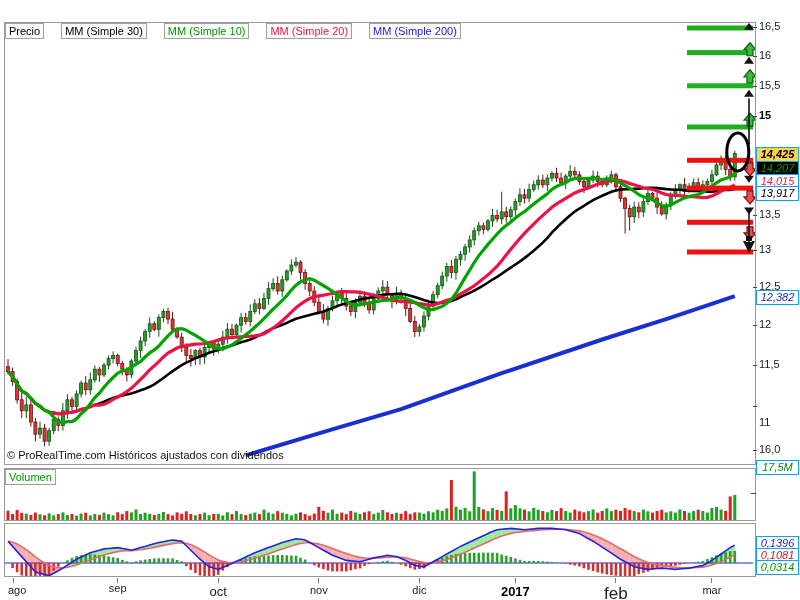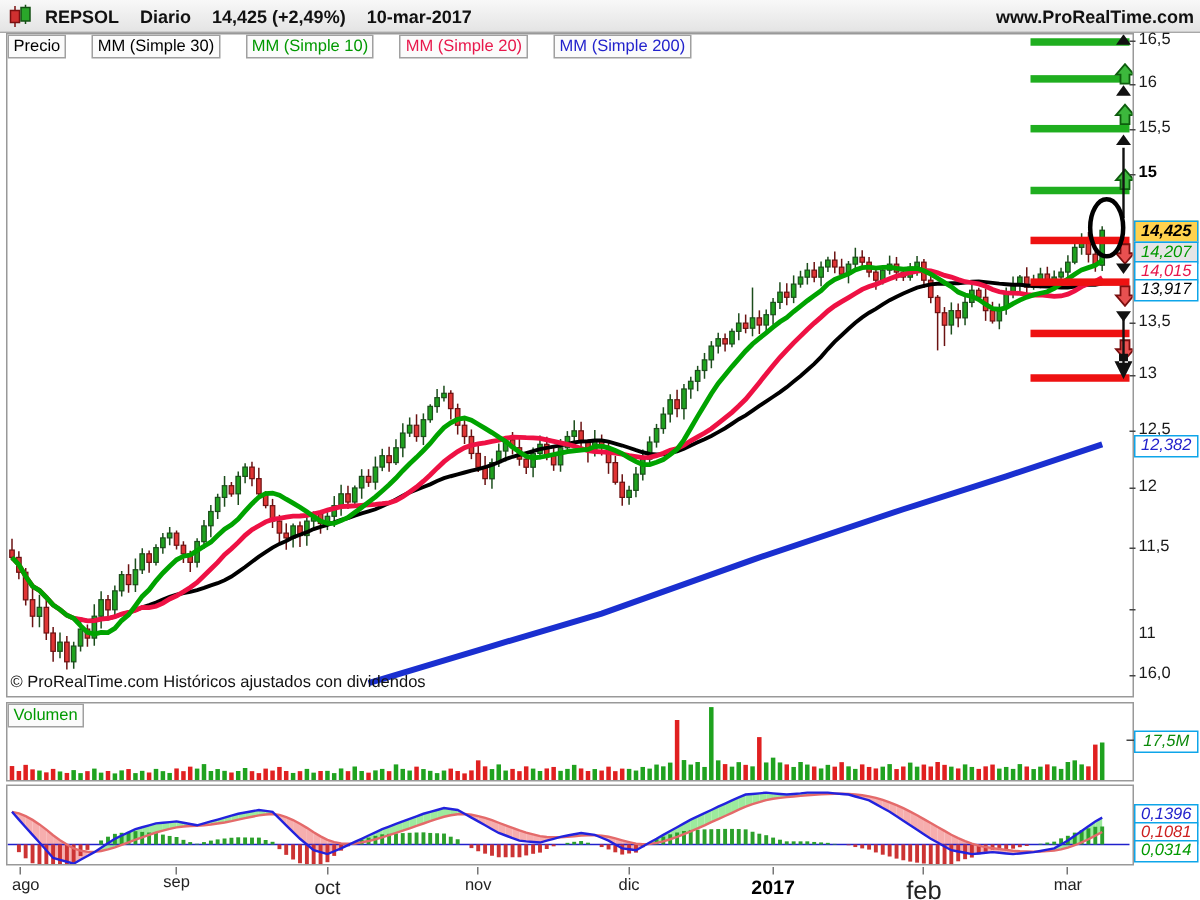--- a/index.html
+++ b/index.html
@@ -26,33 +26,20 @@
         text-align:center;border:1px solid #0ea5e9;background:#fff;white-space:nowrap;z-index:6;font-style:italic;}
   svg{display:block;}
   #taxis{position:absolute;left:0;top:578px;width:800px;height:22px;}
   .mlabel{position:absolute;top:584px;font-size:11px;color:#222;}
 </style>
 </head>
 <body>
 
 <div id="screen">
 
-  <div id="titlebar">
-    <svg width="18" height="16" style="margin-left:5px">
-      <line x1="5" y1="1" x2="5" y2="15" stroke="#7a1010"></line>
-      <rect x="2" y="4" width="6" height="8" fill="#d03030" stroke="#7a1010"></rect>
-      <line x1="12" y1="0" x2="12" y2="13" stroke="#145014"></line>
-      <rect x="9" y="2" width="6" height="9" fill="#2aa62a" stroke="#145014"></rect>
-    </svg>
-    <span class="sp" style="margin-left:7px">REPSOL</span>
-    <span class="sp">Diario</span>
-    <span class="sp">14,425 (+2,49%)</span>
-    <span class="sp">10-mar-2017</span>
-    <span class="site">www.ProRealTime.com</span>
-  </div>
 
   <div class="panel" id="pricePanel">
     <svg id="priceSvg" width="750" height="441" viewBox="5 23 750 441">
         <line x1="8" y1="359.1" x2="8" y2="373.6" stroke="#6b1212" stroke-width="1"></line>
         <rect x="6.5" y="366.7" width="3" height="4.9" fill="#e03535" stroke="#6b1212" stroke-width="0.8"></rect>
         <line x1="12.571" y1="367.5" x2="12.571" y2="386.1" stroke="#6b1212" stroke-width="1"></line>
         <rect x="11.1" y="371.6" width="3" height="9.9" fill="#e03535" stroke="#6b1212" stroke-width="0.8"></rect>
         <line x1="17.142" y1="378.7" x2="17.142" y2="403.7" stroke="#6b1212" stroke-width="1"></line>
         <rect x="15.6" y="381.5" width="3" height="18.4" fill="#e03535" stroke="#6b1212" stroke-width="0.8"></rect>
         <line x1="21.713" y1="391.6" x2="21.713" y2="418.2" stroke="#6b1212" stroke-width="1"></line>
@@ -423,21 +410,21 @@
       <div class="plabel" style="top: 280px; font-weight: normal; color: rgb(26, 26, 26); position: absolute;">12,5</div>
       <div class="ptick" style="top: 325px; position: absolute;"></div>
       <div class="plabel" style="top: 318px; font-weight: normal; color: rgb(26, 26, 26); position: absolute;">12</div>
       <div class="ptick" style="top: 365px; position: absolute;"></div>
       <div class="plabel" style="top: 358px; font-weight: normal; color: rgb(26, 26, 26); position: absolute;">11,5</div>
       <div class="ptick" style="top: 406px; position: absolute;"></div>
       <div class="plabel" style="top: 416px; font-weight: normal; color: rgb(26, 26, 26); position: absolute;">11</div>
       <div class="ptick" style="top: 450px; position: absolute;"></div>
       <div class="plabel" style="top: 443px; font-weight: normal; color: rgb(26, 26, 26); position: absolute;">16,0</div>
       <div class="vbox" style="top: 147px; color: rgb(0, 0, 0); background: rgb(255, 210, 77); font-weight: bold; position: absolute;">14,425</div>
-      <div class="vbox" style="top: 161px; color: rgb(0, 153, 0); background: #e5e5e5; font-weight: normal; position: absolute;">14,207</div>
+      <div class="vbox" style="top: 161px; color: rgb(0, 153, 0); background: #000000; font-weight: normal; position: absolute;">14,207</div>
       <div class="vbox" style="top: 174px; color: rgb(232, 23, 75); background: rgb(255, 255, 255); font-weight: normal; position: absolute;">14,015</div>
       <div class="vbox" style="top: 186px; color: rgb(0, 0, 0); background: rgb(255, 255, 255); font-weight: normal; position: absolute;">13,917</div>
       <div class="vbox" style="top: 290px; color: rgb(34, 34, 204); background: rgb(255, 255, 255); font-weight: normal; position: absolute;">12,382</div>
     </div>
 
   <div class="panel" id="volPanel">
     <svg id="volSvg" width="750" height="51" viewBox="5 469 750 51">
         <rect x="6.5" y="510.7" width="3" height="9.3" fill="#e02020"></rect>
         <rect x="11.1" y="514.0" width="3" height="6.0" fill="#e02020"></rect>
         <rect x="15.6" y="509.9" width="3" height="10.1" fill="#e02020"></rect>
@@ -598,21 +585,21 @@
         <rect x="724.1" y="510.9" width="3" height="9.1" fill="#e02020"></rect>
         <rect x="728.7" y="496.4" width="3" height="23.6" fill="#e02020"></rect>
         <rect x="733.3" y="495.0" width="3" height="25.0" fill="#1fa21f"></rect>
       </svg>
   </div>
   <div class="chips" id="volChip">
       <span class="chip" style="color: rgb(0, 153, 0);">Volumen</span>
     </div>
   <div id="volAxis">
       <div style="left: 751px; top: 493px; width: 5px; height: 1px; background: rgb(68, 68, 68); position: absolute;"></div>
-      <div class="vbox" style="top: 487px; color: rgb(10, 138, 10); position: absolute;">17,5M</div>
+      <div class="vbox" style="top: 460px; color: rgb(10, 138, 10); position: absolute;">17,5M</div>
     </div>
 
   <div class="panel" id="macdPanel">
     <svg id="macdSvg" width="750" height="52" viewBox="5 524 750 52">
         <polygon points="8,541.2 12.571,546.4 12.571,542.3 8,541.2" fill="#f4a0a0" fill-opacity="0.85" stroke="none"></polygon>
         <polygon points="12.571,546.4 17.142,551.5 17.142,544.1 12.571,542.3" fill="#f4a0a0" fill-opacity="0.85" stroke="none"></polygon>
         <polygon points="17.142,551.5 21.713,556.6 21.713,546.6 17.142,544.1" fill="#f4a0a0" fill-opacity="0.85" stroke="none"></polygon>
         <polygon points="21.713,556.6 26.284,561.7 26.284,549.6 21.713,546.6" fill="#f4a0a0" fill-opacity="0.85" stroke="none"></polygon>
         <polygon points="26.284,561.7 30.854999999999997,566.8 30.854999999999997,553.1 26.284,549.6" fill="#f4a0a0" fill-opacity="0.85" stroke="none"></polygon>
         <polygon points="30.854999999999997,566.8 35.426,572.0 35.426,556.8 30.854999999999997,553.1" fill="#f4a0a0" fill-opacity="0.85" stroke="none"></polygon>

